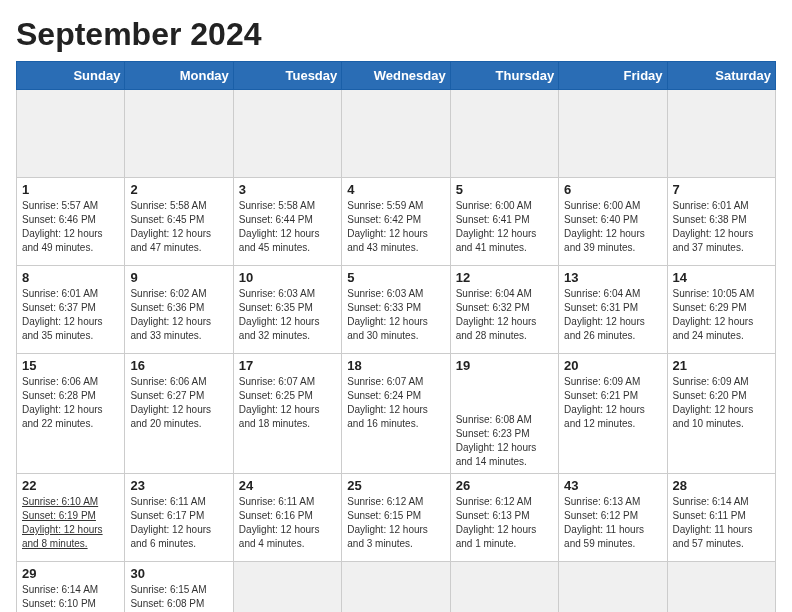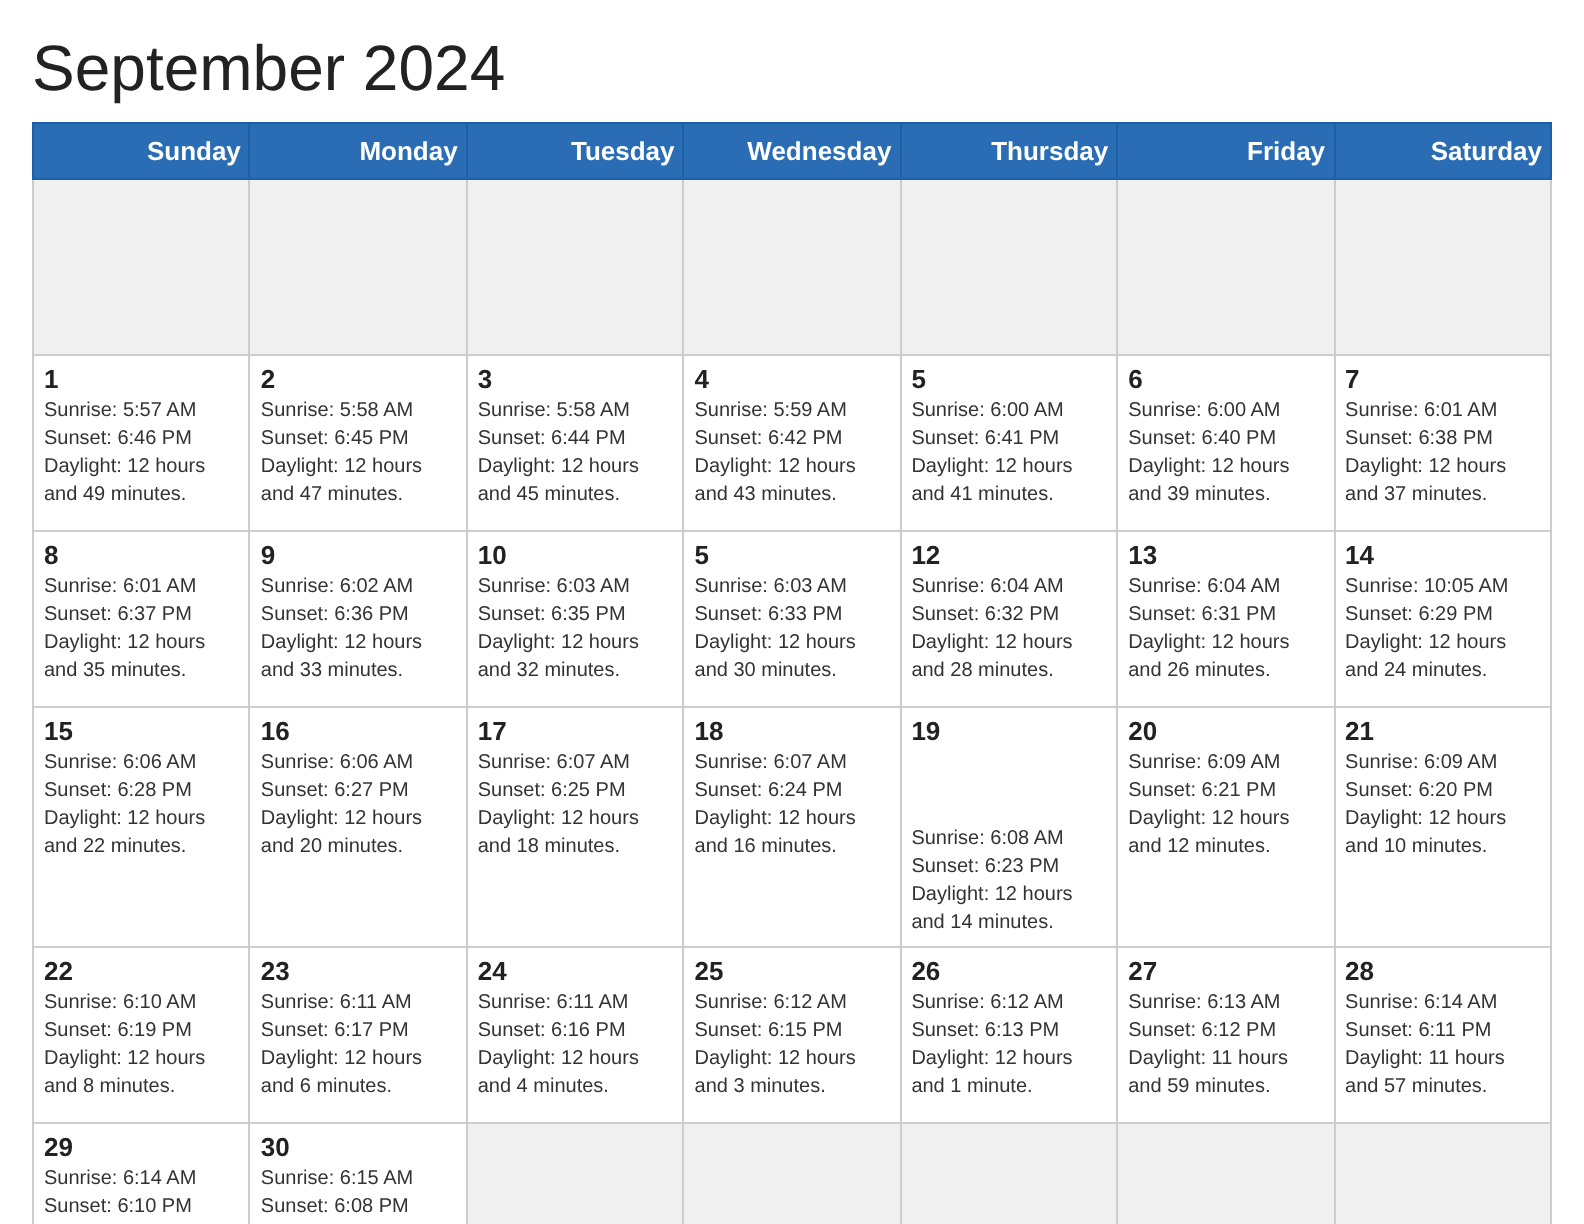--- a/index.html
+++ b/index.html
@@ -23,21 +23,21 @@
     }
     .logo-icon {
       width: 36px;
       height: 36px;
     }
     .title-block {
       text-align: right;
     }
     .month-title {
       font-size: 32px;
-      font-weight: normal;
+      font-weight: bold;
       color: #222;
     }
     .location {
       font-size: 15px;
       color: #444;
     }
     table {
       width: 100%;
       border-collapse: collapse;
       table-layout: fixed;
@@ -255,21 +255,21 @@
           <span class="day-num">21</span>
           <div class="day-info" style="white-space: pre-line;">Sunrise: 6:09 AM
 Sunset: 6:20 PM
 Daylight: 12 hours
 and 10 minutes.</div>
         </td>
       </tr>
       <tr>
         <td>
           <span class="day-num">22</span>
-          <div class="day-info" style="white-space: pre-line;">Sunrise: 6:10 AM
+          <div class="day-info" style="white-space: pre-line; text-decoration: underline;">Sunrise: 6:10 AM
 Sunset: 6:19 PM
 Daylight: 12 hours
 and 8 minutes.</div>
         </td>
         <td>
           <span class="day-num">23</span>
           <div class="day-info" style="white-space: pre-line;">Sunrise: 6:11 AM
 Sunset: 6:17 PM
 Daylight: 12 hours
 and 6 minutes.</div>
@@ -289,21 +289,21 @@
 and 3 minutes.</div>
         </td>
         <td>
           <span class="day-num">26</span>
           <div class="day-info" style="white-space: pre-line;">Sunrise: 6:12 AM
 Sunset: 6:13 PM
 Daylight: 12 hours
 and 1 minute.</div>
         </td>
         <td>
-          <span class="day-num">27</span>
+          <span class="day-num">43</span>
           <div class="day-info" style="white-space: pre-line;">Sunrise: 6:13 AM
 Sunset: 6:12 PM
 Daylight: 11 hours
 and 59 minutes.</div>
         </td>
         <td>
           <span class="day-num">28</span>
           <div class="day-info" style="white-space: pre-line;">Sunrise: 6:14 AM
 Sunset: 6:11 PM
 Daylight: 11 hours

